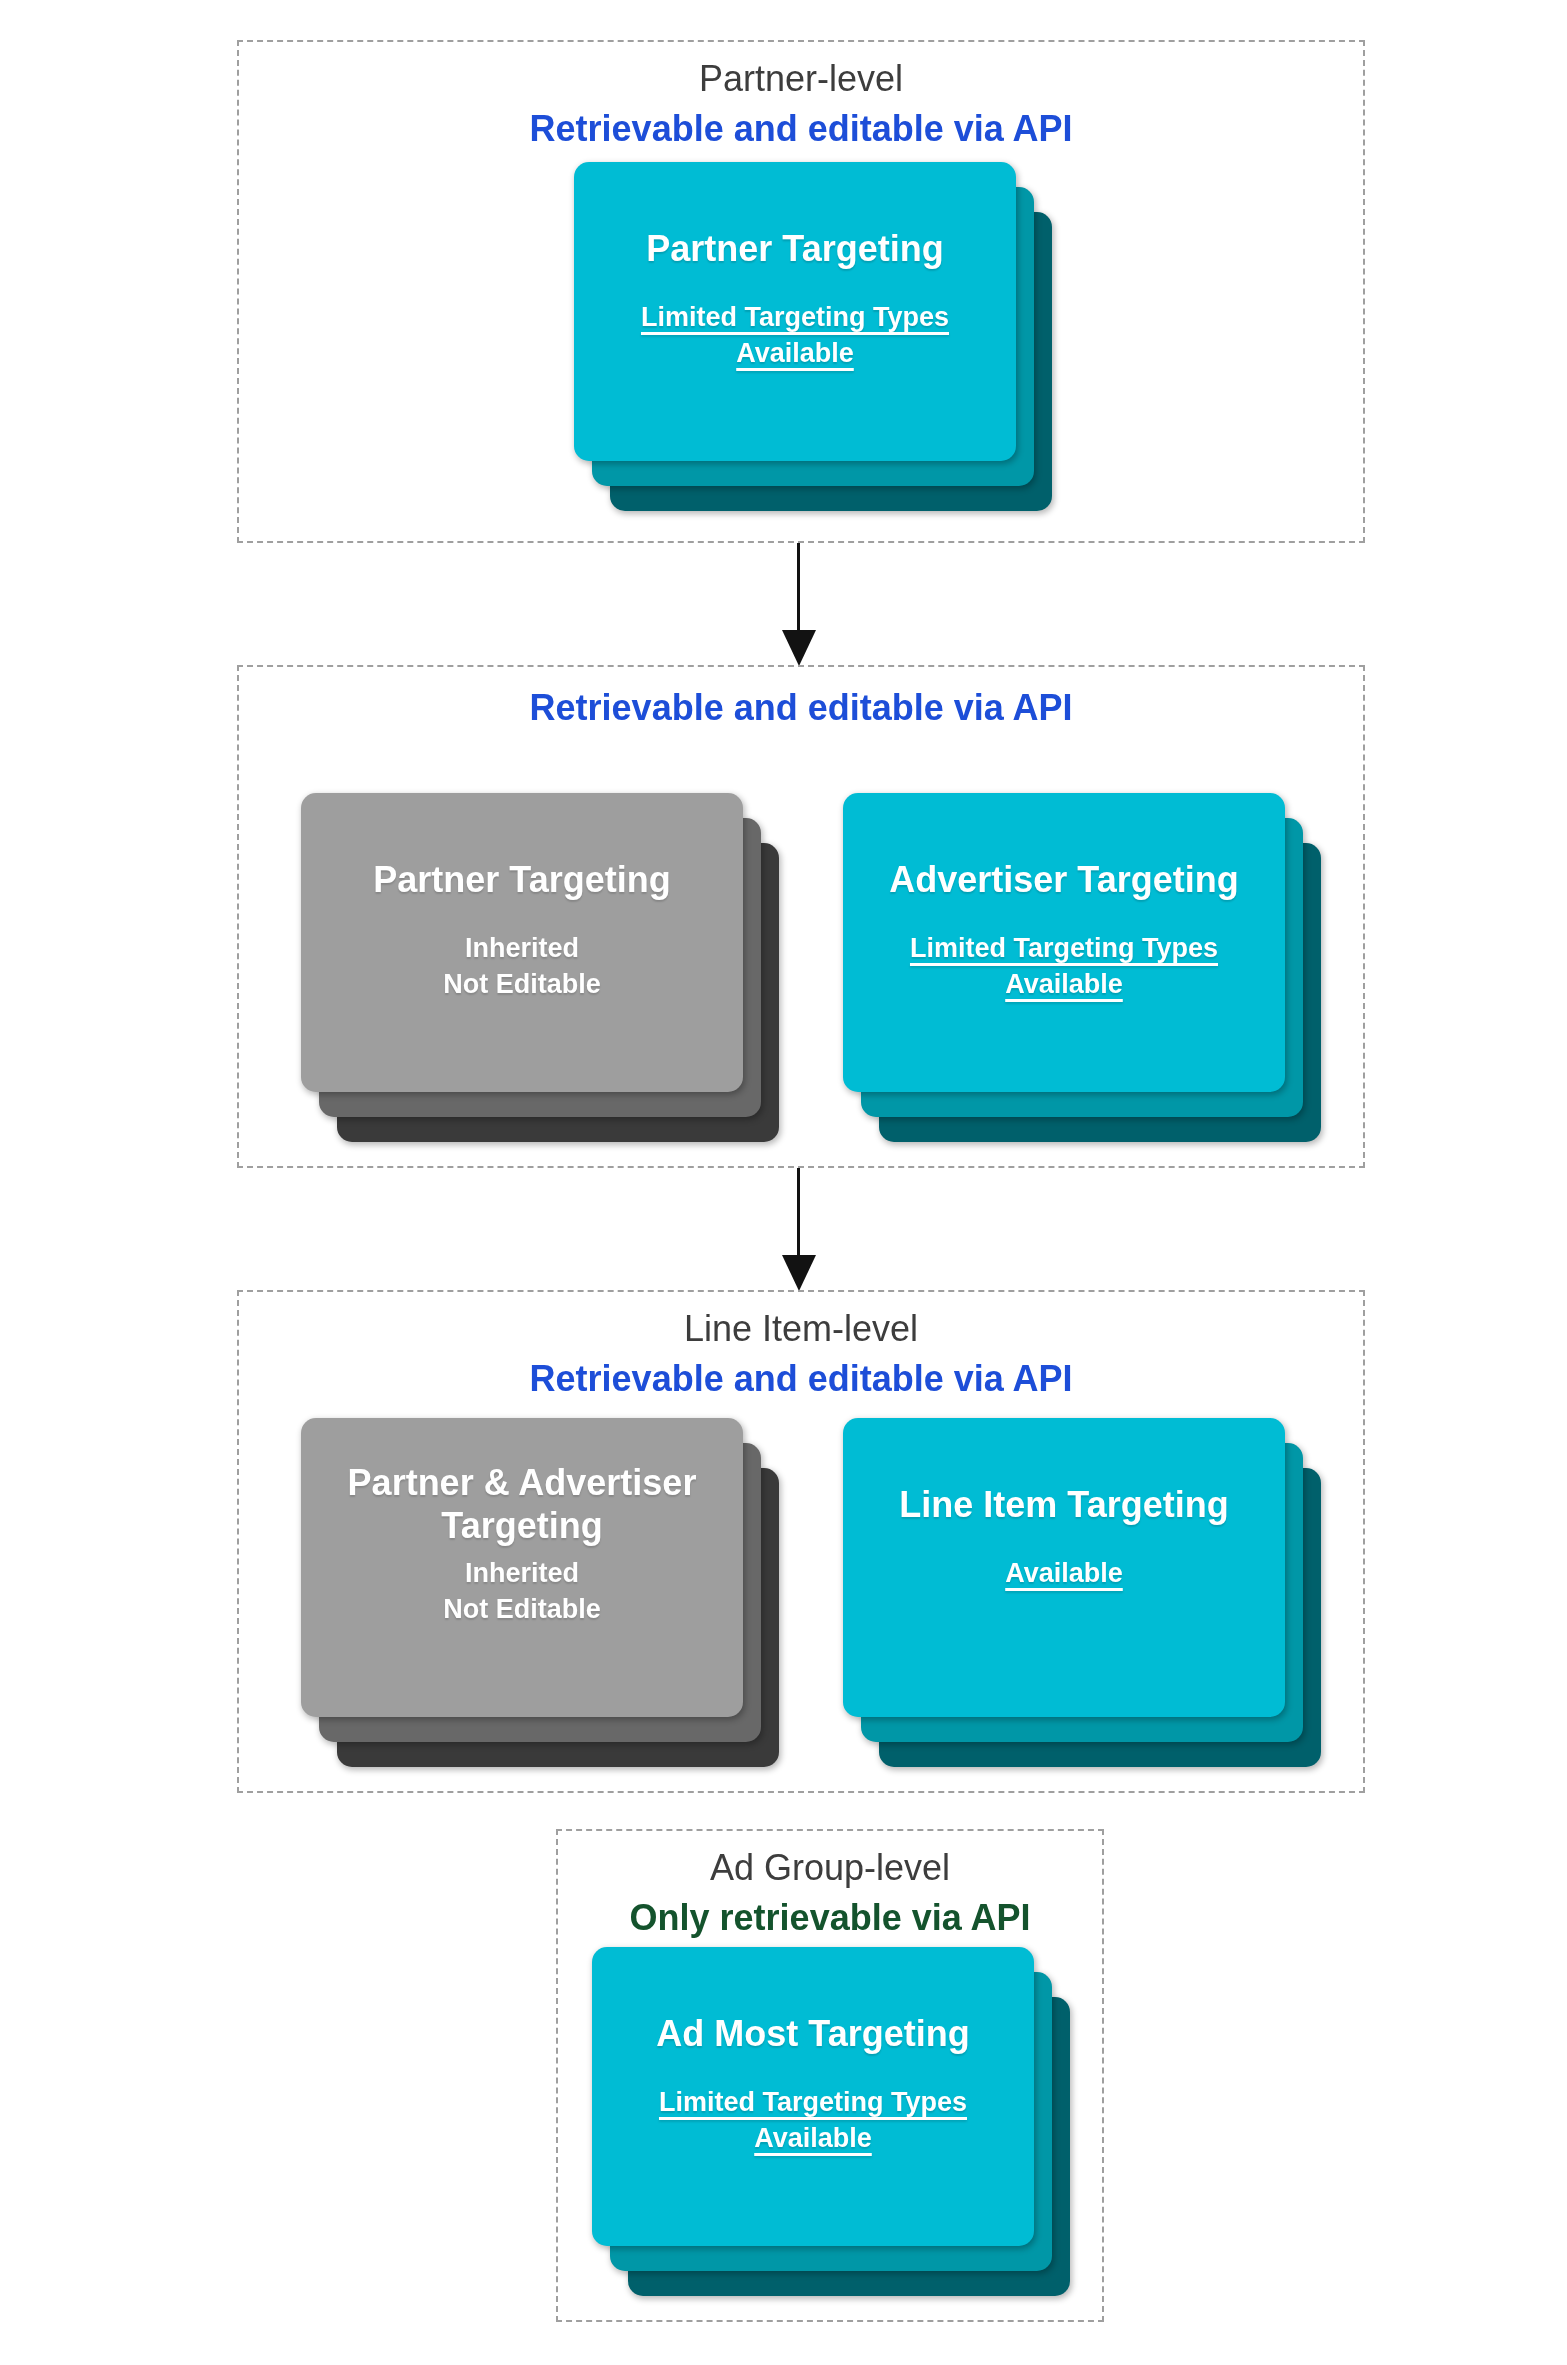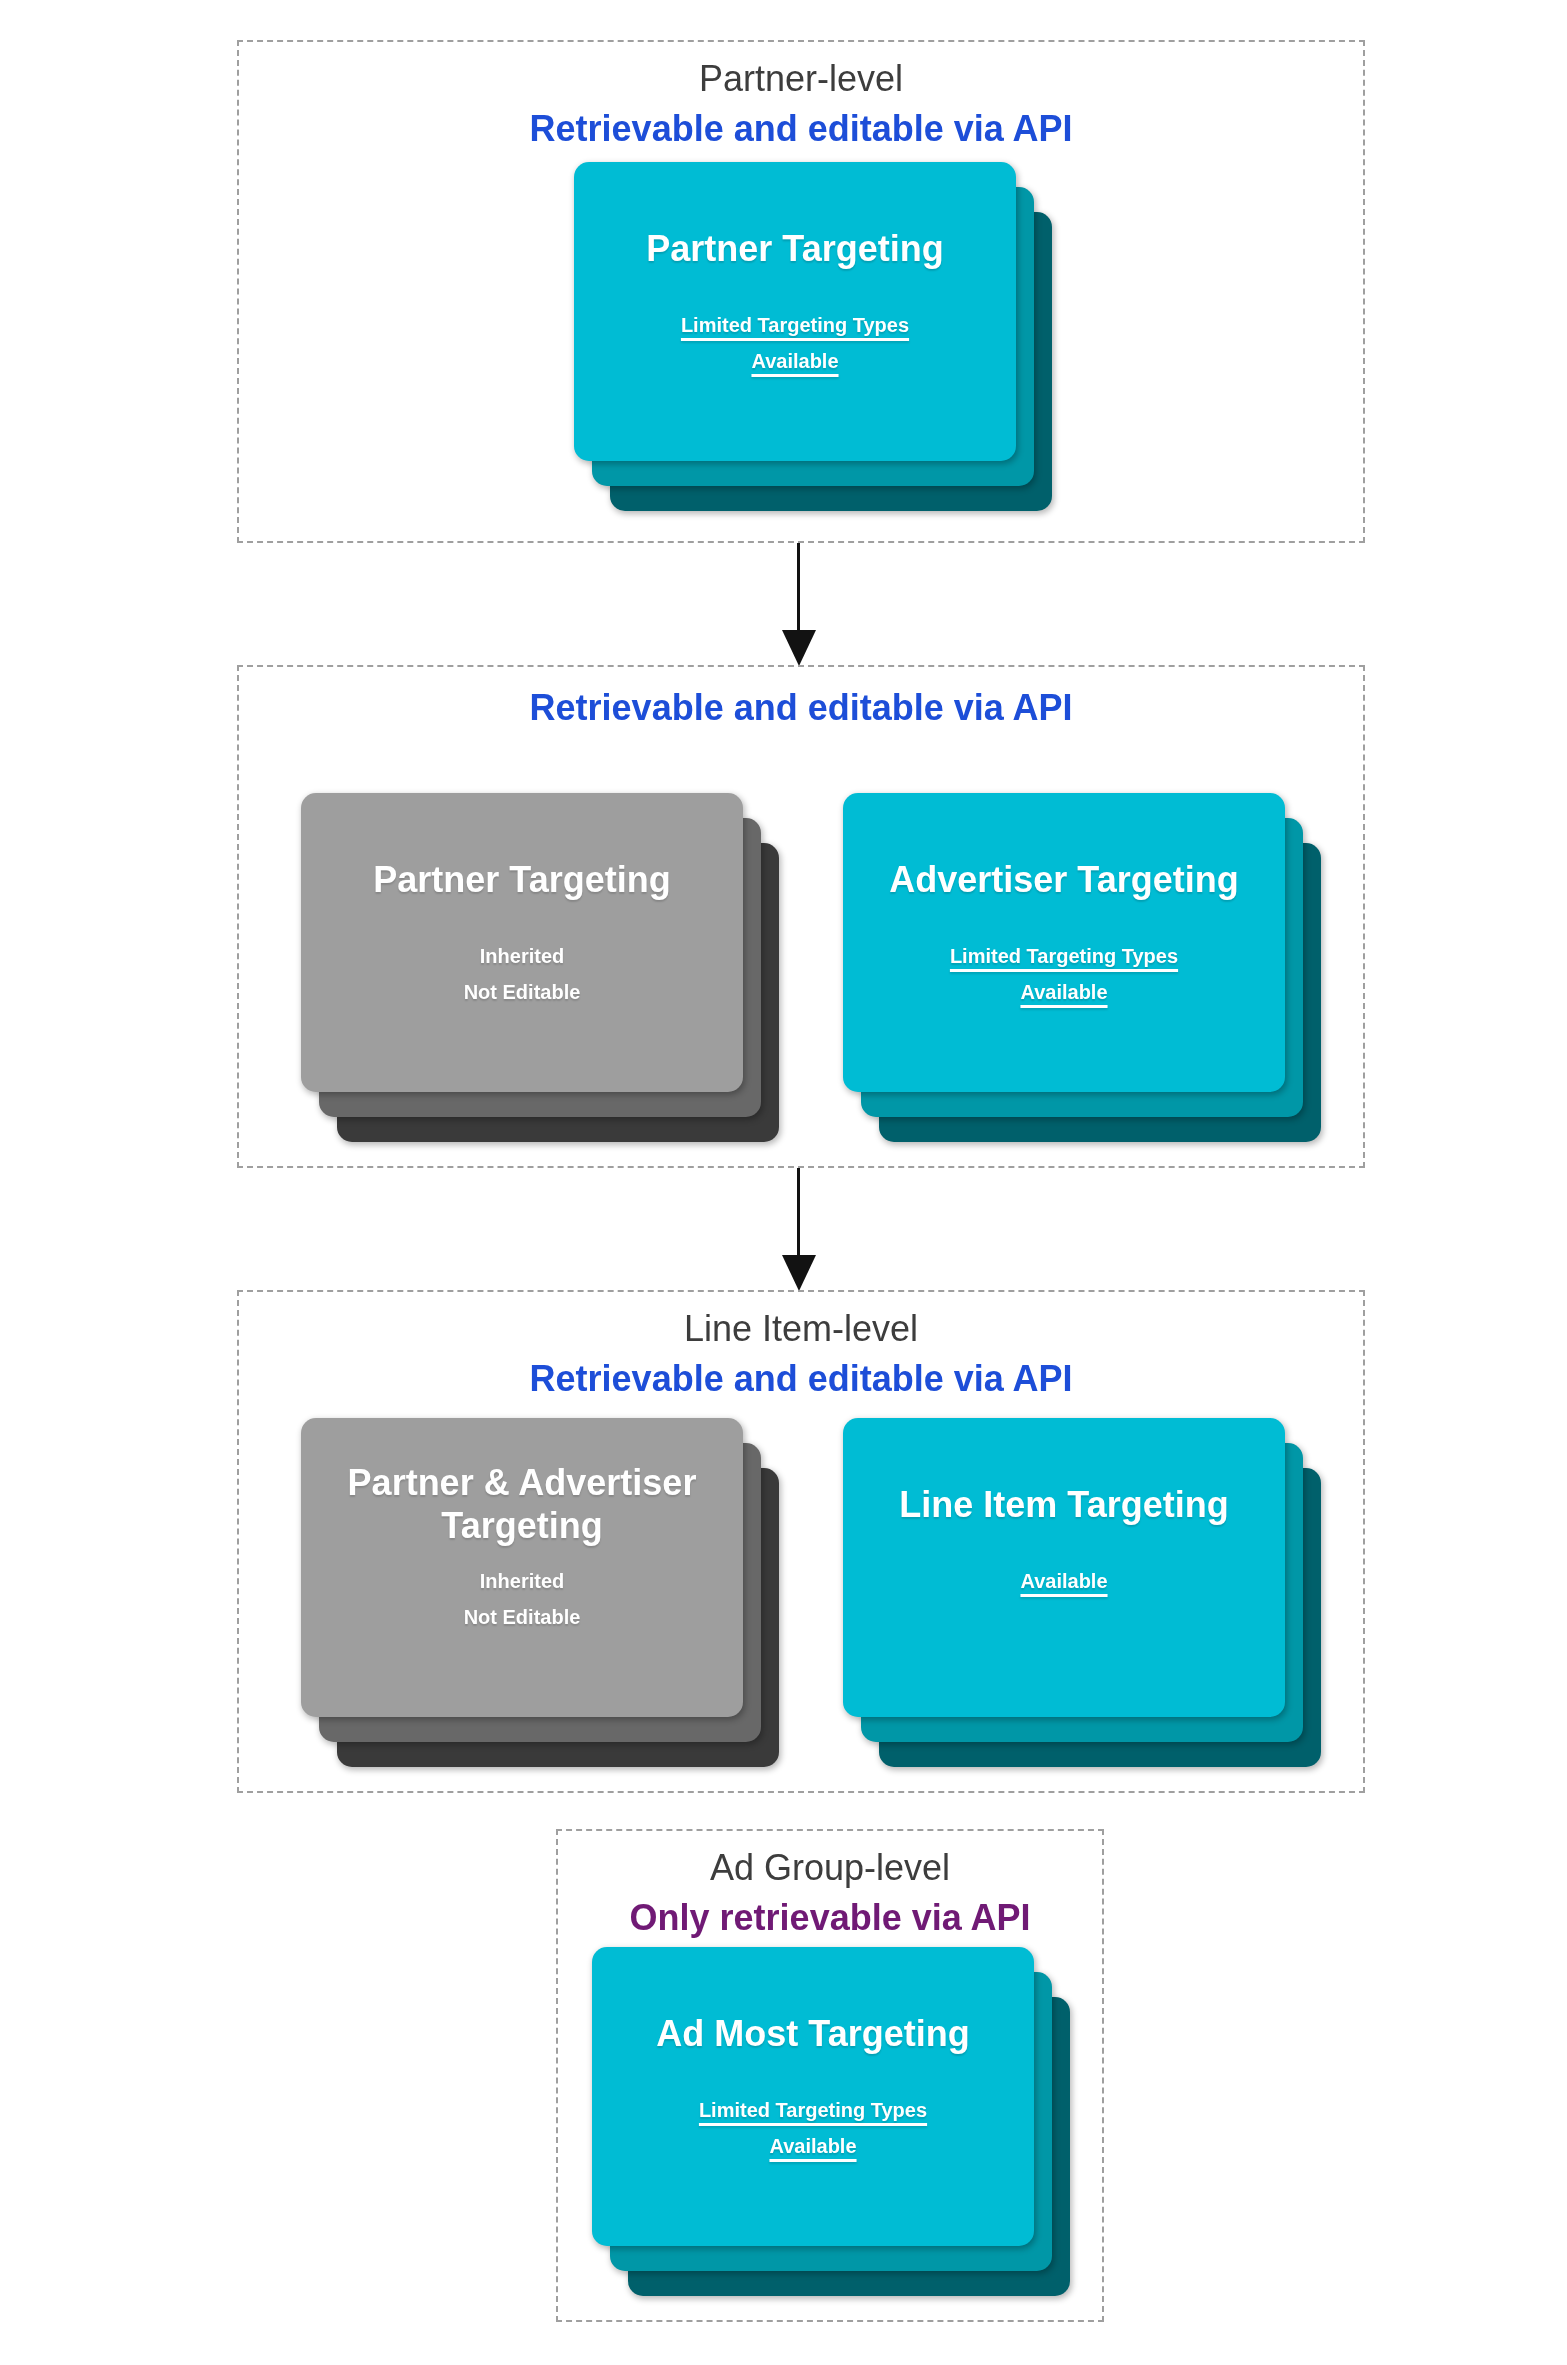--- a/index.html
+++ b/index.html
@@ -22,21 +22,21 @@
     font-size:36px; font-weight:400; color:#3d3d3d;
     line-height:46px;
     text-decoration-thickness:2.7px;
     text-underline-offset:7.1px;
   }
   .level-subtitle {
     text-align:center;
     font-size:36px; font-weight:700; color:#1d4ed8;
     line-height:45px; margin-top:3.6px;
   }
-  .level-subtitle.red { color:#701a75; }
+  .level-subtitle.red { color:#14532d; }
 
   .stack { position:absolute; width:478px; height:349px; }
   .layer, .card {
     position:absolute; width:442px; height:299px;
     border-radius:15px;
     box-shadow:1.8px 2.7px 6.3px rgba(0,0,0,0.28);
   }
   .l-mid  { left:18px; top:25px; }
   .l-back { left:36px; top:50px; }
   .card { left:0; top:0; color:#ffffff; text-align:center; }
@@ -48,22 +48,22 @@
   .gray-mid  { background:#686868; }
   .gray-back { background:#3a3a3a; }
 
   .card-title {
     height:86px; margin-top:43px; padding:0 21.4px;
     display:flex; align-items:center; justify-content:center;
     font-size:36px; font-weight:700; line-height:43px;
     text-shadow:0 1.8px 1.8px rgba(0,0,0,0.15);
   }
   .card-body {
-    margin-top:16px;
-    font-size:20px; font-weight:700; line-height:36px;
+    margin-top:8px;
+    font-size:27px; font-weight:700; line-height:36px;
     text-shadow:0 1.8px 1.8px rgba(0,0,0,0.15);
   }
   .card-body.underlined .body-line {
     text-decoration:underline;
     text-decoration-thickness:2.7px;
     text-underline-offset:6.3px;
   }
 
   .arrow {
     position:absolute; width:39px;

